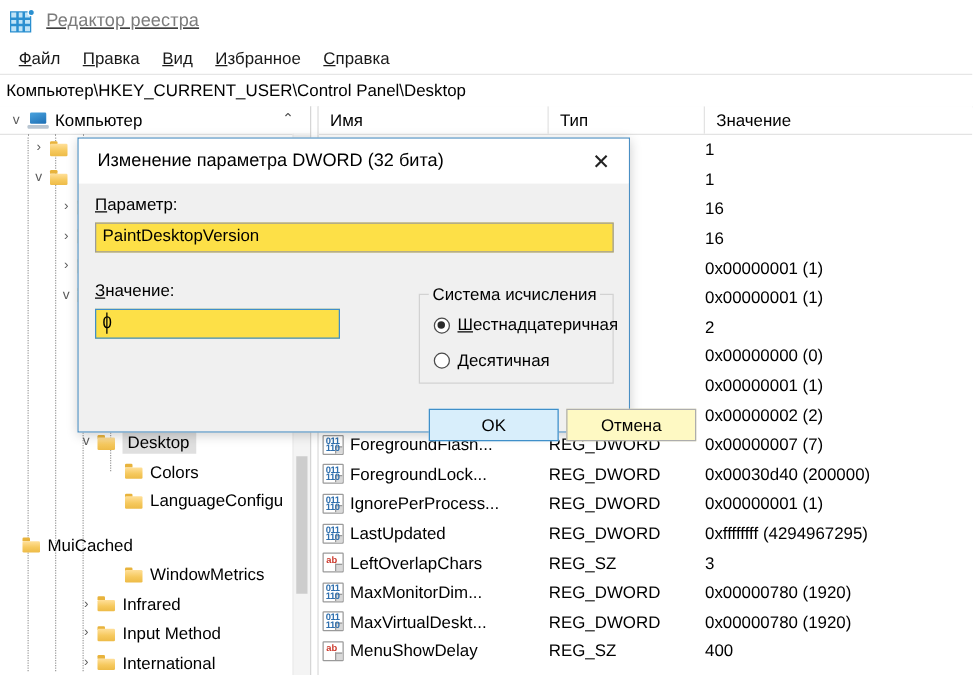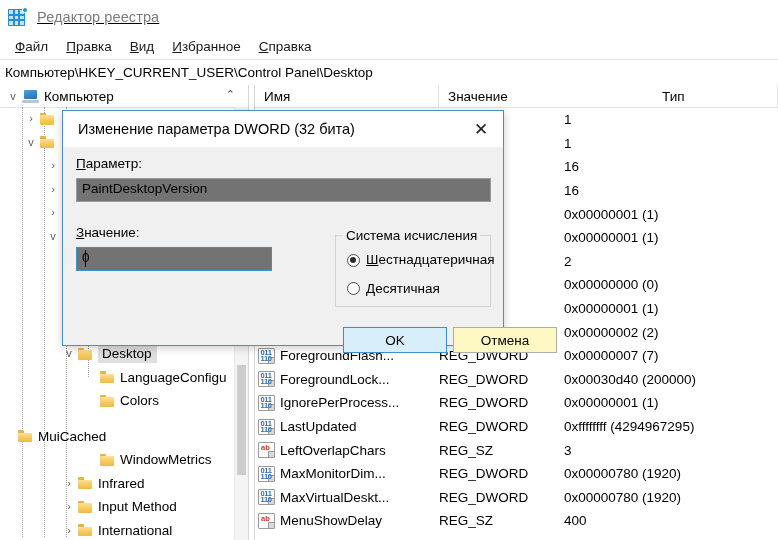--- a/index.html
+++ b/index.html
@@ -310,21 +310,21 @@
     left: 0; right: 0; top: 36px; bottom: 0;
     background: #f0f0f0;
   }
   .dlg-label {
     position: absolute;
     font-size: 13.5px;
   }
   .dlg-label .acc { text-decoration: underline; }
   .dlg-input {
     position: absolute;
-    background: #737373;
+    background: #fde047;
     border: 1px solid #9c9c9c;
     font-size: 13.5px;
     font-family: "Liberation Sans", sans-serif;
     box-sizing: border-box;
     padding: 2px 0 0 5px;
     color: #000;
     outline: none;
   }
   #value-name-input {
     left: 13px; top: 31px;
@@ -510,29 +510,29 @@
             <span class="body"></span>
           </span>
         <span class="tree-label">Desktop</span>
       </div>
       <div class="tnode" style="padding-left:82px;">
         <span class="tw-chev empty">›</span>
         <span class="folder">
             <span class="tab"></span>
             <span class="body"></span>
           </span>
-        <span class="tree-label">LanguageConfigu</span>
+        <span class="tree-label">Colors</span>
       </div>
       <div class="tnode" style="padding-left:82px;">
         <span class="tw-chev empty">›</span>
         <span class="folder">
             <span class="tab"></span>
             <span class="body"></span>
           </span>
-        <span class="tree-label">Colors</span>
+        <span class="tree-label">LanguageConfigu</span>
       </div>
       <div class="tnode" style="margin-top:12px;">
         <span class="tw-chev empty">›</span>
         <span class="folder">
             <span class="tab"></span>
             <span class="body"></span>
           </span>
         <span class="tree-label">MuiCached</span>
       </div>
       <div class="tnode" style="padding-left:82px;align-items:center;">
@@ -580,22 +580,22 @@
     <div id="tree-scroll">
       <div id="tree-thumb"></div>
     </div>
   </div>
 
   <div id="splitter"></div>
 
   <div id="list-pane">
     <div id="list-header">
       <div class="lh-cell c-name">Имя</div>
+      <div class="lh-cell c-type">Тип</div>
       <div class="lh-cell c-val">Значение</div>
-      <div class="lh-cell c-type">Тип</div>
     </div>
 
     <div id="list-body">
 
       <div class="lrow">
         <div class="lc-name"></div>
         <div class="lc-type"></div>
         <div class="lc-val">1</div>
       </div>
       <div class="lrow">

